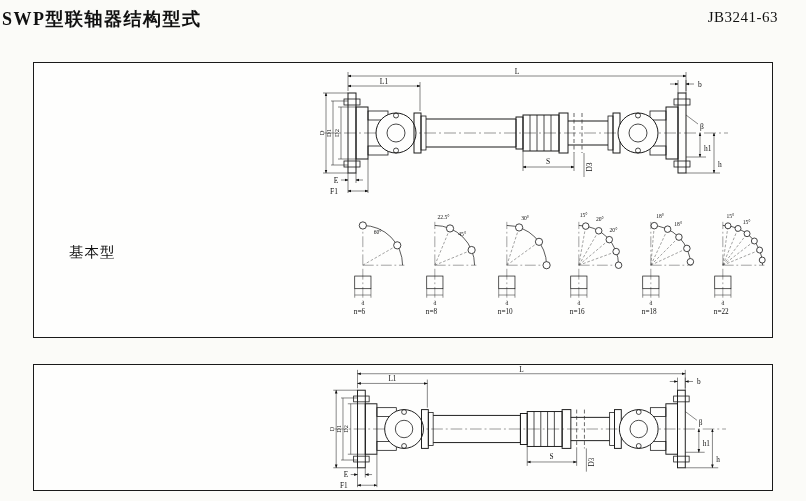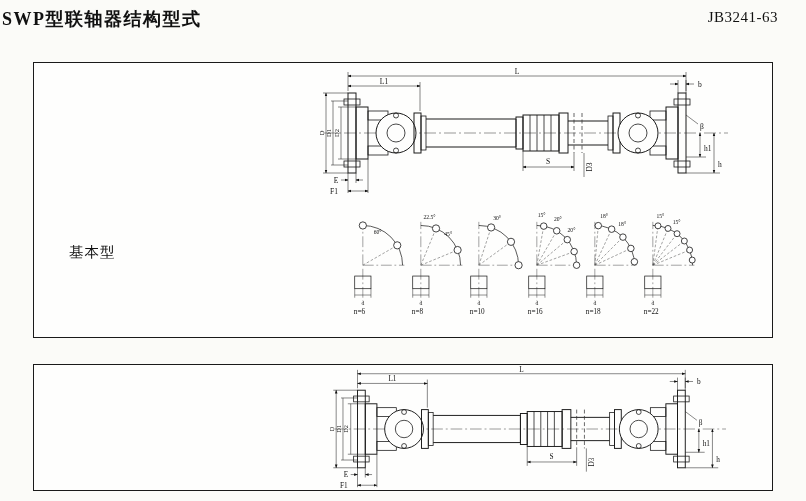--- a/index.html
+++ b/index.html
@@ -26,21 +26,21 @@
   #panel1 { top:62px; height:276px; }
   #panel2 { top:364px; height:127px; }
   .panel-label { position:absolute; font-size:14.5px; letter-spacing:1px; }
   #panel1 .panel-label { left:35px; top:132px;margin-top:48px; }
   #panel2 .panel-label { left:35px; top:52px; }
   .coupling { position:absolute; }
   #panel1 .coupling { left:286px; top:4px; width:420px; height:132px; }
   #panel2 .coupling { left:296px; top:0px; width:408px; height:128px; }
   .bolt-row {
     position:absolute; left:318px; top:146px;
-    display:flex; gap:2px;
+    display:flex; gap:16px;
   }
   .bolt-row svg { width:56px; height:107px; }
 
   
   .ln  { fill:none; stroke:#1a1a1a; stroke-width:1; }
   .ln2 { fill:none; stroke:#1a1a1a; stroke-width:0.8; }
   .cl  { fill:none; stroke:#555; stroke-width:0.6; stroke-dasharray:12 3 2 3; }
   .dash{ fill:none; stroke:#333; stroke-width:0.75; stroke-dasharray:4 2.5; }
   .dim { fill:none; stroke:#222; stroke-width:0.55; }
   .rad { fill:none; stroke:#444; stroke-width:0.55; stroke-dasharray:3 2; }

